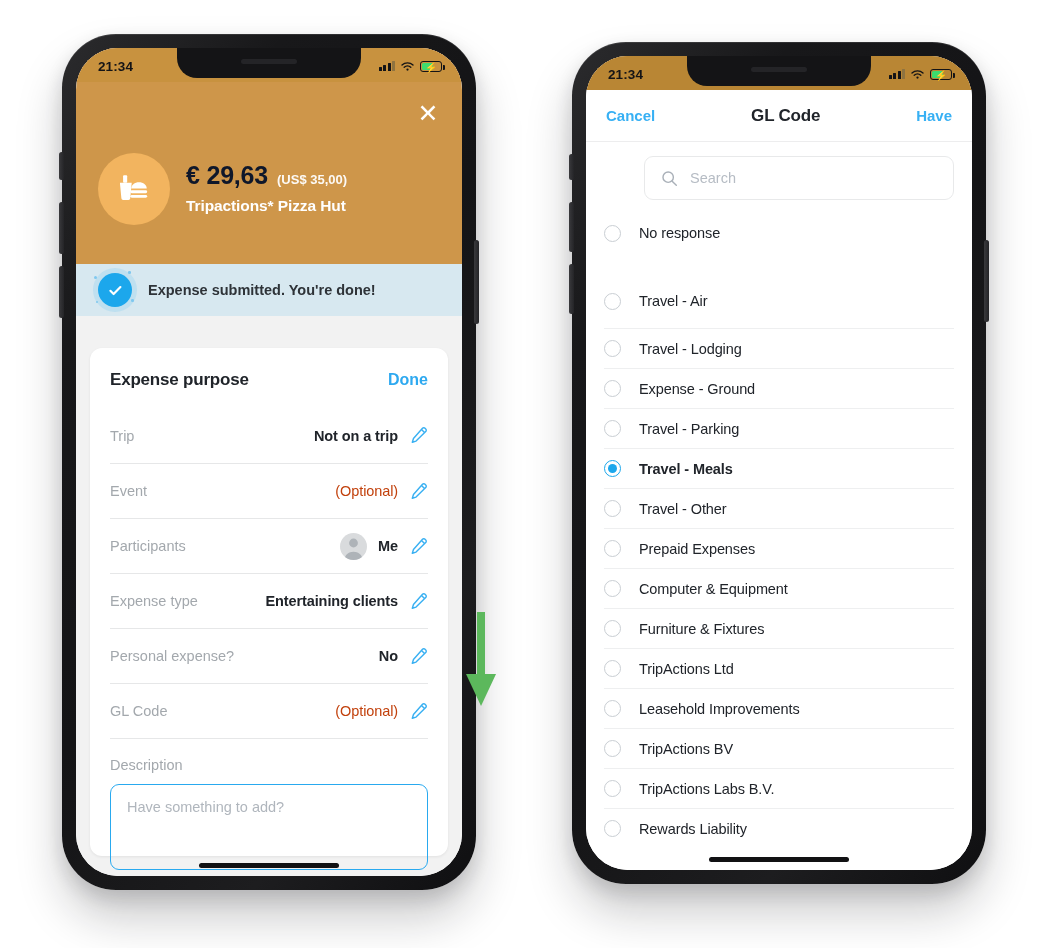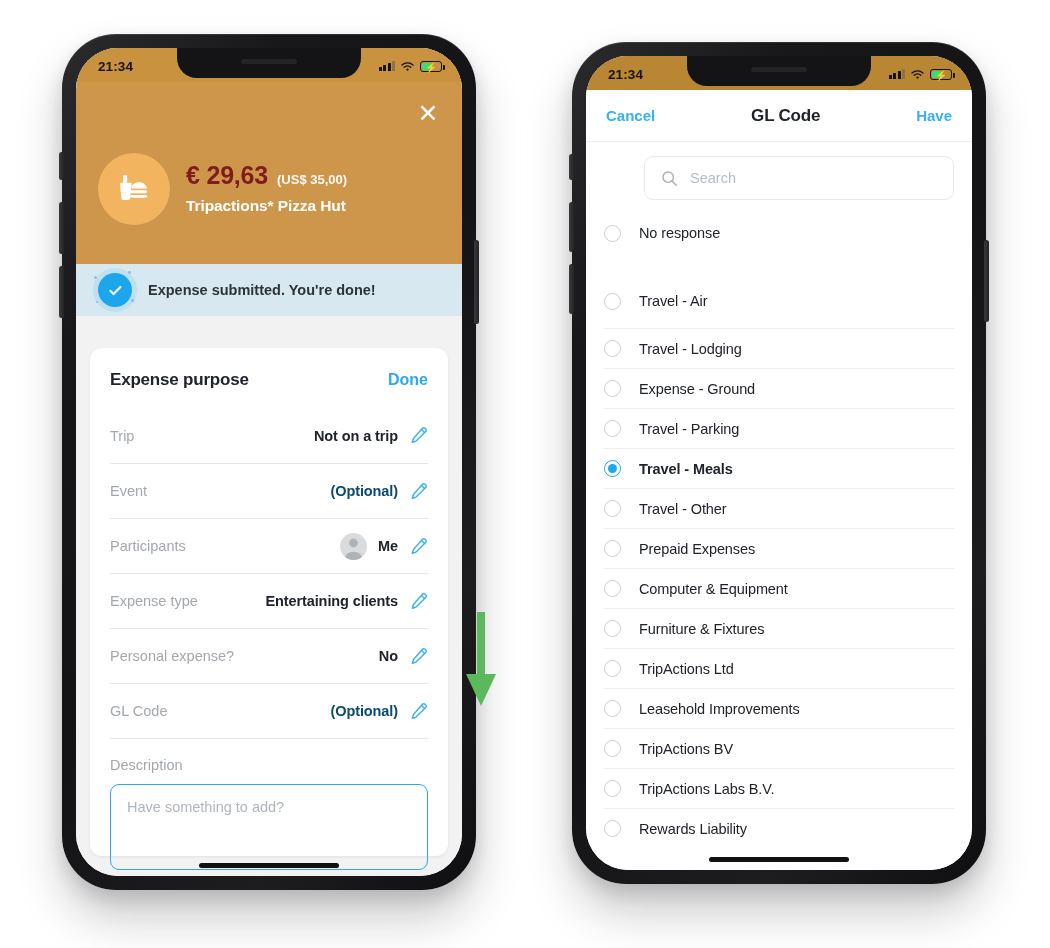--- a/index.html
+++ b/index.html
@@ -127,21 +127,21 @@
     display:flex; align-items:center; gap: 16px;
   }
   .merch-icon {
     width: 72px; height: 72px; border-radius: 50%;
     background: #f2b45f;
     display:flex; align-items:center; justify-content:center;
     flex: 0 0 auto;
   }
   .hero-texts { padding-bottom: 2px; }
   .amount-line { display:flex; align-items:baseline; gap: 9px; }
-  .amount { color:#7f1d1d; font-size: 25px; font-weight: bold; letter-spacing: -0.2px; }
+  .amount { color:#0f172a; font-size: 25px; font-weight: bold; letter-spacing: -0.2px; }
   .amount-sub { color:#fff; font-size: 13px; font-weight: bold; opacity: .95; }
   .merchant { color:#fff; font-size: 15.5px; font-weight: bold; margin-top: 7px; letter-spacing: -0.1px; }
 
   .banner {
     height: 52px; background:#d7e8f0;
     display:flex; align-items:center; gap:16px;
     padding-left: 22px;
   }
   .check-wrap { position:relative; width:34px; height:34px; flex:0 0 auto; }
   .check-circle {
@@ -173,21 +173,21 @@
 
   .frow {
     display:flex; align-items:center; justify-content:space-between;
     height: 55px;
     border-top: 1px solid #e6e7e8;
   }
   .frow:first-of-type { border-top: none; }
   .frow-label { font-size: 14.5px; color:#a3a8ad; }
   .frow-right { display:flex; align-items:center; gap: 11px; }
   .frow-value { font-size: 14.5px; font-weight: bold; color:#20242a; letter-spacing:-0.1px;}
-  .frow-value.muted { color:#0c4a6e; font-weight: bold; }
+  .frow-value.muted { color:#c2410c; font-weight: normal; }
   .avatar {
     width: 27px; height: 27px; border-radius:50%;
     background:#d9dbdd; display:flex;align-items:flex-end;justify-content:center;
     overflow:hidden;
   }
   .pencil { width:19px; height:19px; cursor:pointer; flex:0 0 auto; }
 
   .desc-block { padding-top: 18px; border-top: 1px solid #e6e7e8; }
   .desc-label { font-size:14.5px; color:#a3a8ad; margin-bottom: 11px; }
   .desc-box {

